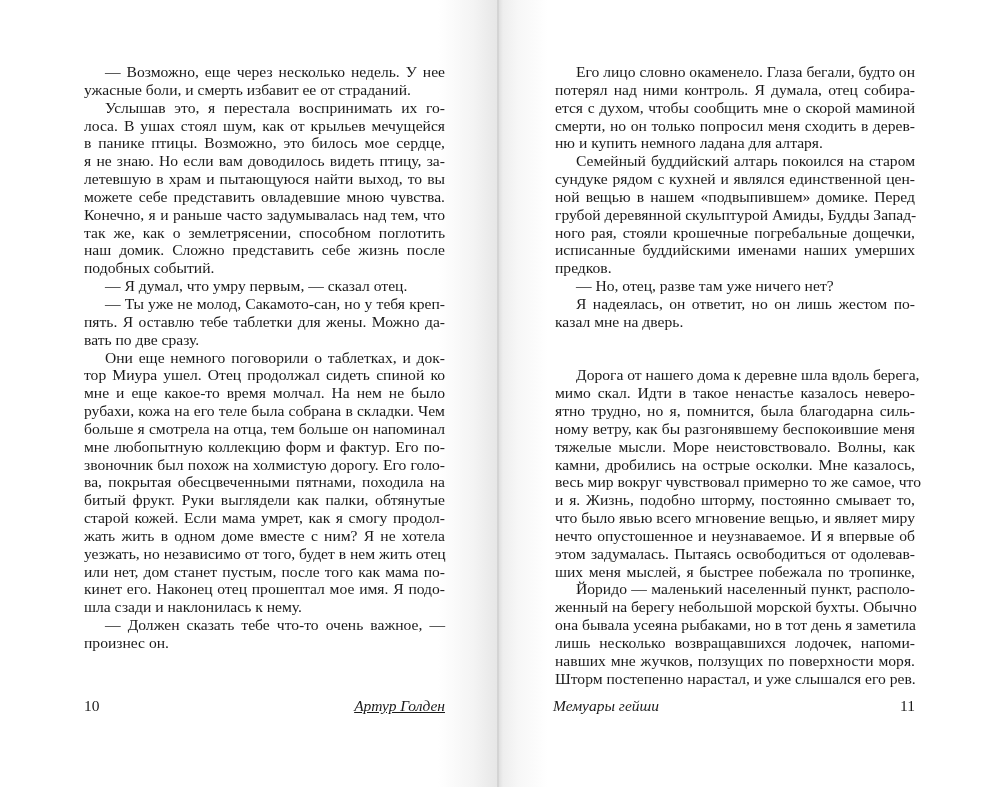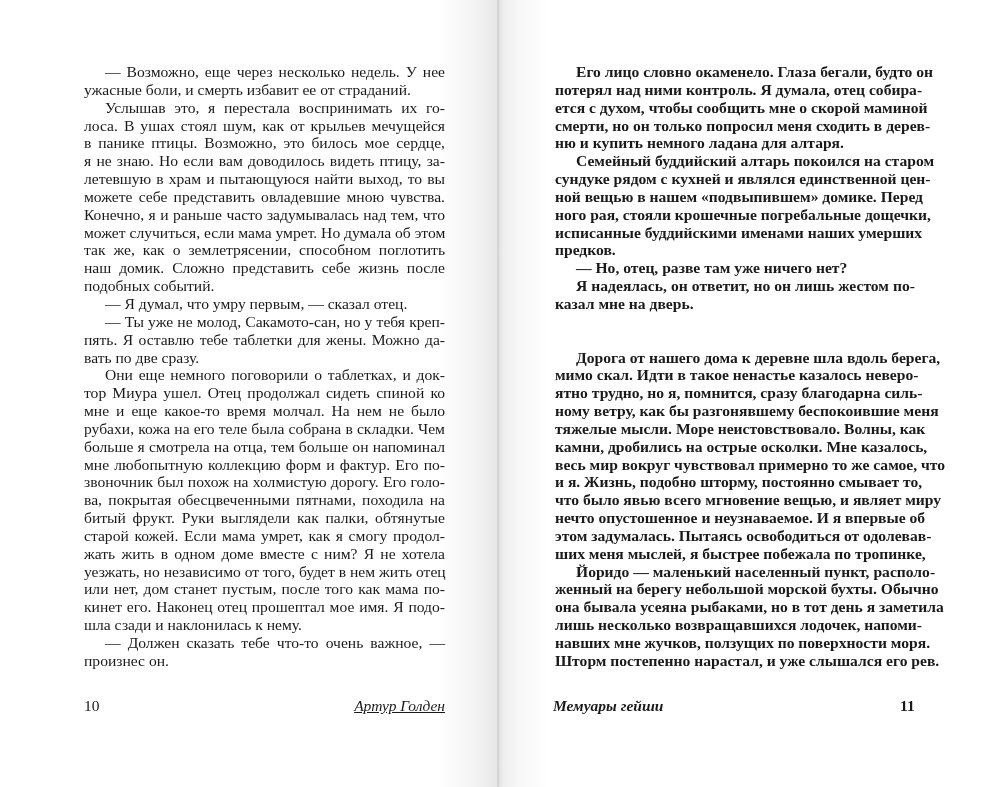--- a/index.html
+++ b/index.html
@@ -12,21 +12,20 @@
   }
   .spread { position: absolute; inset: 0; display: flex; }
   .page { position: relative; height: 787px; }
   .page-left {
     width: 498px;
     background: linear-gradient(to right, #ffffff 0%, #ffffff 88%, #f4f4f4 95%, #e6e6e6 100%);
   }
   .page-right {
     width: 502px;
     background: linear-gradient(to right, #dcdcdc 0%, #eeeeee 1%, #f7f7f7 4%, #ffffff 10%, #ffffff 100%);
-    font-weight: bold;
   }
   .spine {
     position: absolute; left: 497px; top: 0; width: 2px; height: 787px;
     background: #d4d4d4;
   }
   .text-block {
     position: absolute; top: 63px;
     font-size: 15.6px; line-height: 17.85px;
     text-align: justify;
     hyphens: manual;
@@ -54,21 +53,20 @@
     <div class="text-block" id="left-text">
         <span class="line indent">— Возможно, еще через несколько недель. У нее</span>
         <span class="line last">ужасные боли, и смерть избавит ее от страданий.</span>
         <span class="line indent">Услышав это, я перестала воспринимать их го-</span>
         <span class="line">лоса. В ушах стоял шум, как от крыльев мечущейся</span>
         <span class="line">в панике птицы. Возможно, это билось мое сердце,</span>
         <span class="line">я не знаю. Но если вам доводилось видеть птицу, за-</span>
         <span class="line">летевшую в храм и пытающуюся найти выход, то вы</span>
         <span class="line">можете себе представить овладевшие мною чувства.</span>
         <span class="line">Конечно, я и раньше часто задумывалась над тем, что</span>
-        <span class="line">может случиться, если мама умрет. Но думала об этом</span>
         <span class="line">так же, как о землетрясении, способном поглотить</span>
         <span class="line">наш домик. Сложно представить себе жизнь после</span>
         <span class="line last">подобных событий.</span>
         <span class="line last indent">— Я думал, что умру первым, — сказал отец.</span>
         <span class="line indent">— Ты уже не молод, Сакамото-сан, но у тебя креп-</span>
         <span class="line">пять. Я оставлю тебе таблетки для жены. Можно да-</span>
         <span class="line last">вать по две сразу.</span>
         <span class="line indent">Они еще немного поговорили о таблетках, и док-</span>
         <span class="line">тор Миура ушел. Отец продолжал сидеть спиной ко</span>
         <span class="line">мне и еще какое-то время молчал. На нем не было</span>
@@ -95,31 +93,32 @@
   <div class="page page-right">
     <div class="text-block" id="right-text">
         <span class="line indent">Его лицо словно окаменело. Глаза бегали, будто он</span>
         <span class="line">потерял над ними контроль. Я думала, отец собира-</span>
         <span class="line">ется с духом, чтобы сообщить мне о скорой маминой</span>
         <span class="line">смерти, но он только попросил меня сходить в дерев-</span>
         <span class="line last">ню и купить немного ладана для алтаря.</span>
         <span class="line indent">Семейный буддийский алтарь покоился на старом</span>
         <span class="line">сундуке рядом с кухней и являлся единственной цен-</span>
         <span class="line">ной вещью в нашем «подвыпившем» домике. Перед</span>
+        <span class="line">грубой деревянной скульптурой Амиды, Будды Запад-</span>
         <span class="line">ного рая, стояли крошечные погребальные дощечки,</span>
         <span class="line">исписанные буддийскими именами наших умерших</span>
         <span class="line last">предков.</span>
         <span class="line last indent">— Но, отец, разве там уже ничего нет?</span>
         <span class="line indent">Я надеялась, он ответит, но он лишь жестом по-</span>
         <span class="line last">казал мне на дверь.</span>
         <span class="line last"></span>
         <span class="line last"></span>
         <span class="line indent">Дорога от нашего дома к деревне шла вдоль берега,</span>
         <span class="line">мимо скал. Идти в такое ненастье казалось неверо-</span>
-        <span class="line">ятно трудно, но я, помнится, сразу благодарна силь-</span>
+        <span class="line">ятно трудно, но я, помнится, была благодарна силь-</span>
         <span class="line">ному ветру, как бы разгонявшему беспокоившие меня</span>
         <span class="line">тяжелые мысли. Море неистовствовало. Волны, как</span>
         <span class="line">камни, дробились на острые осколки. Мне казалось,</span>
         <span class="line">весь мир вокруг чувствовал примерно то же самое, что</span>
         <span class="line">и я. Жизнь, подобно шторму, постоянно смывает то,</span>
         <span class="line">что было явью всего мгновение вещью, и являет миру</span>
         <span class="line">нечто опустошенное и неузнаваемое. И я впервые об</span>
         <span class="line">этом задумалась. Пытаясь освободиться от одолевав-</span>
         <span class="line">ших меня мыслей, я быстрее побежала по тропинке,</span>
         <span class="line indent">Йоридо — маленький населенный пункт, располо-</span>

